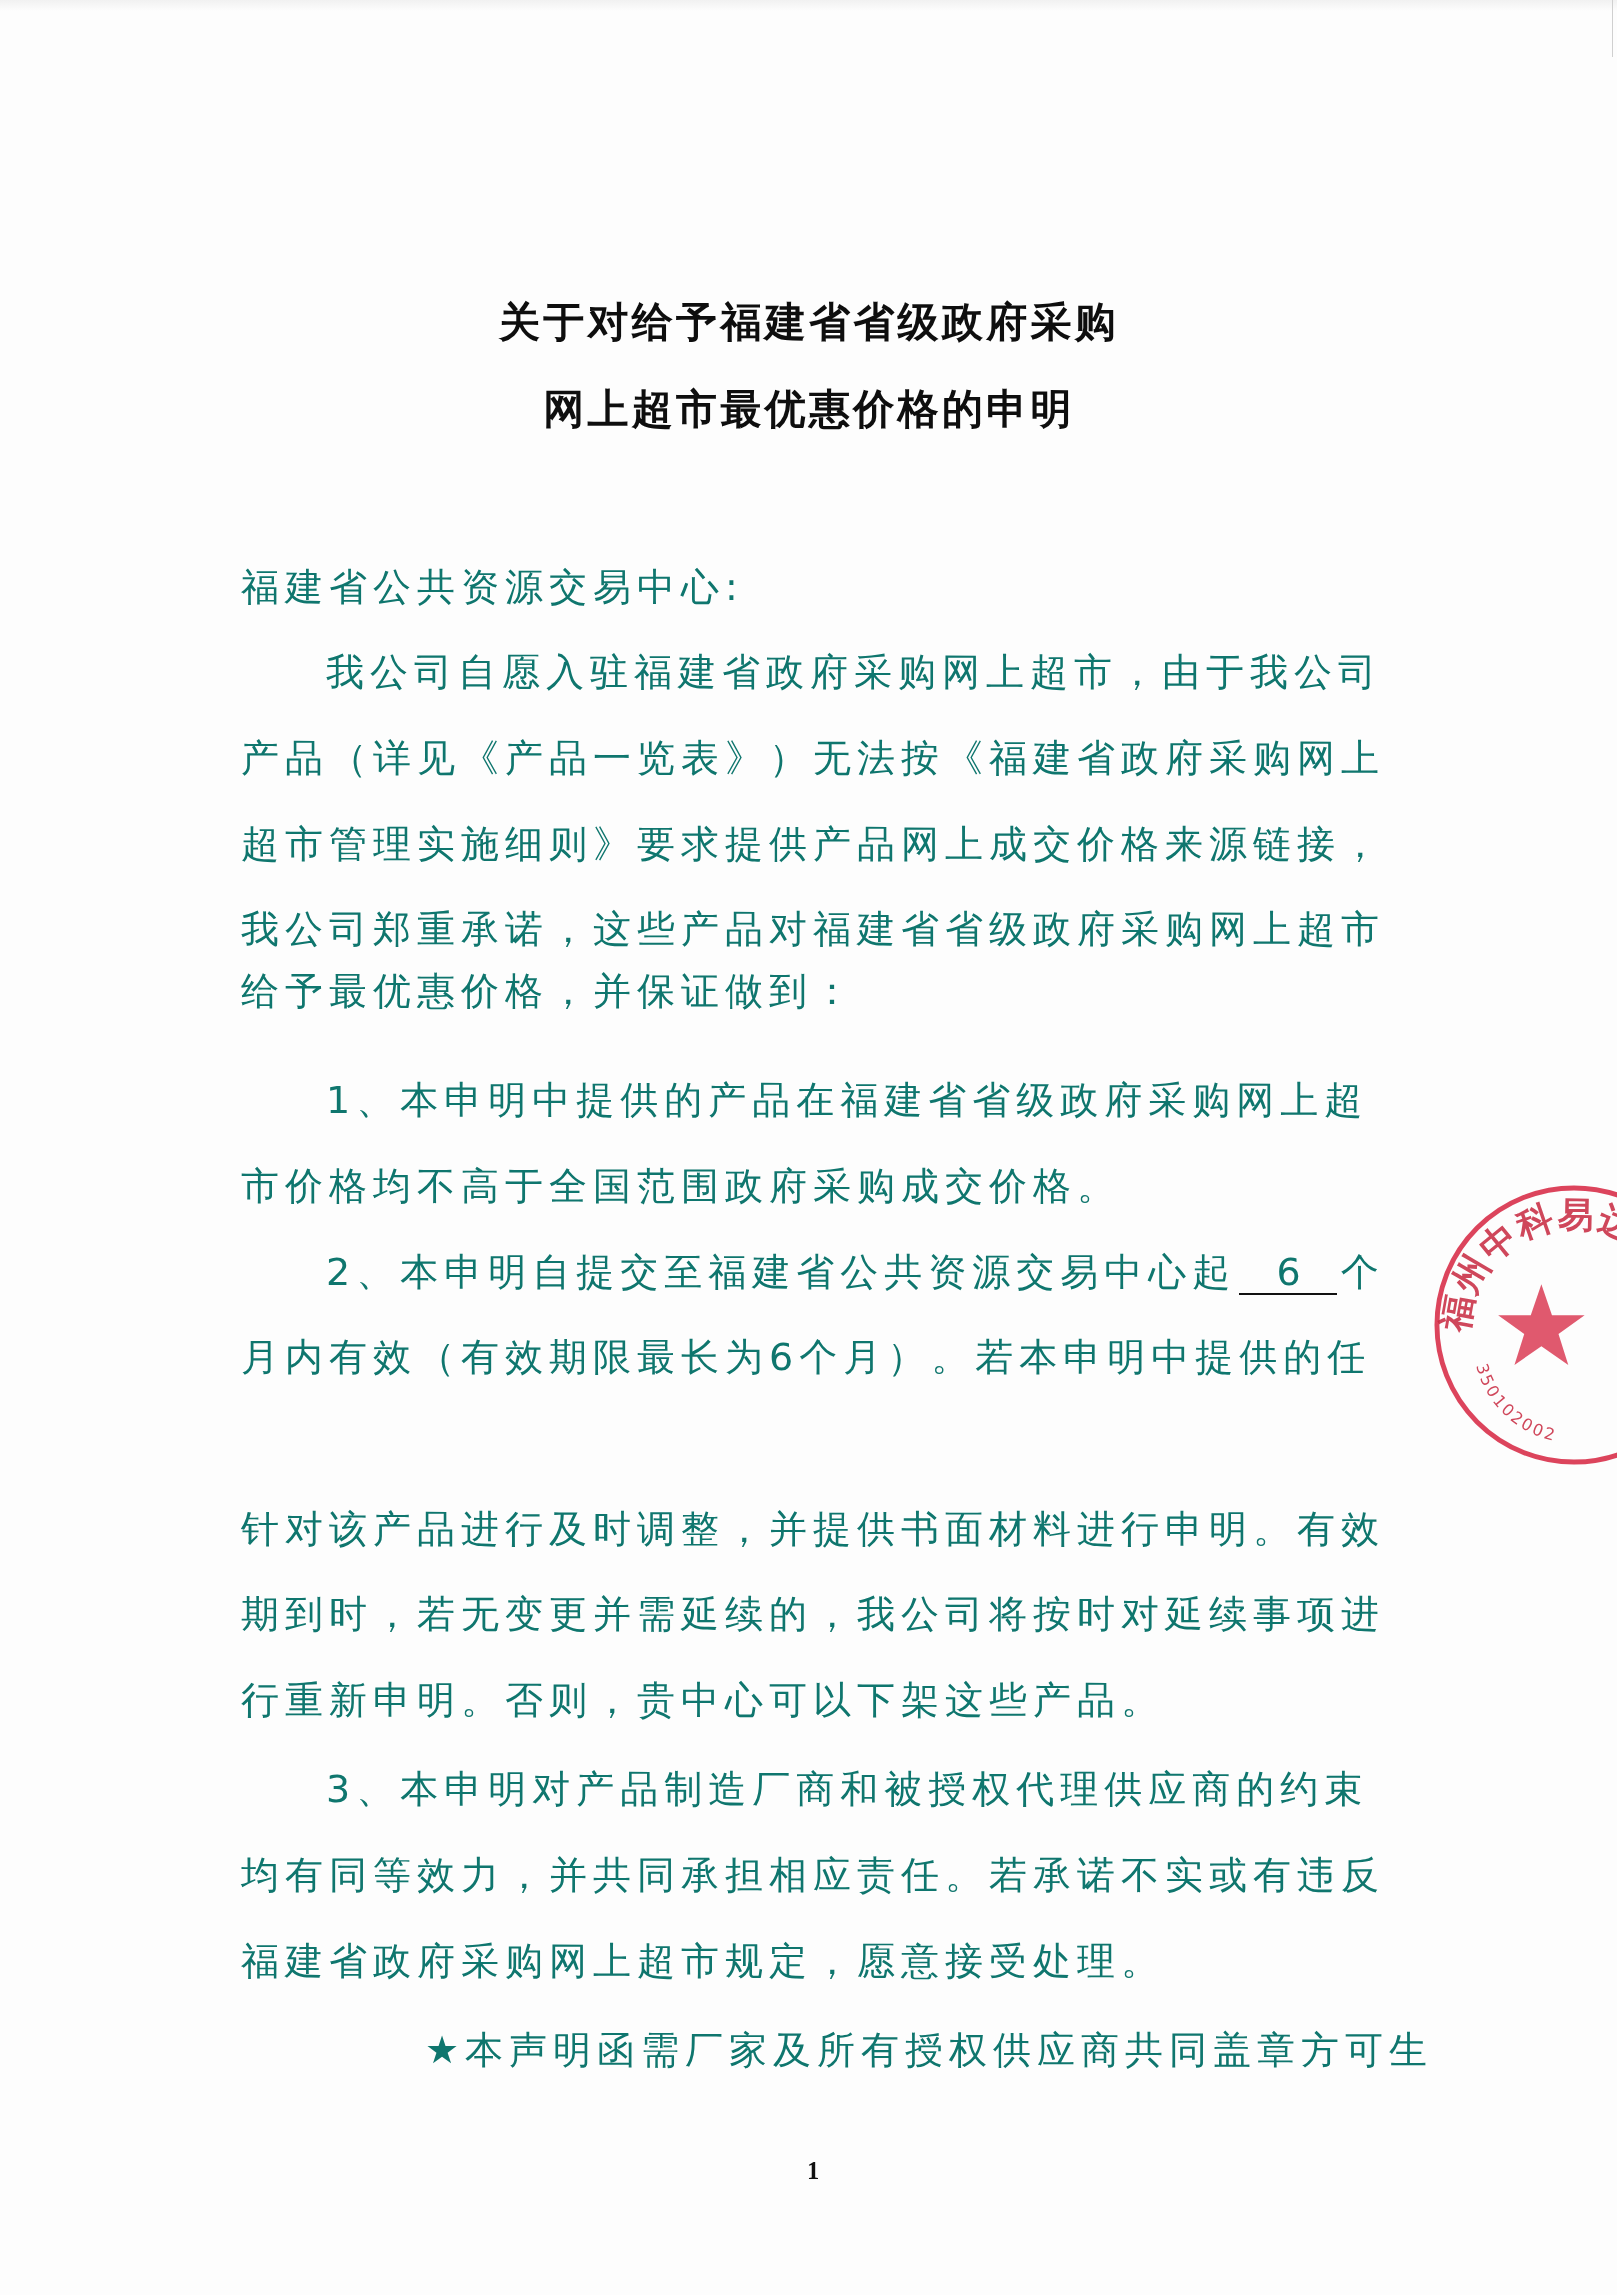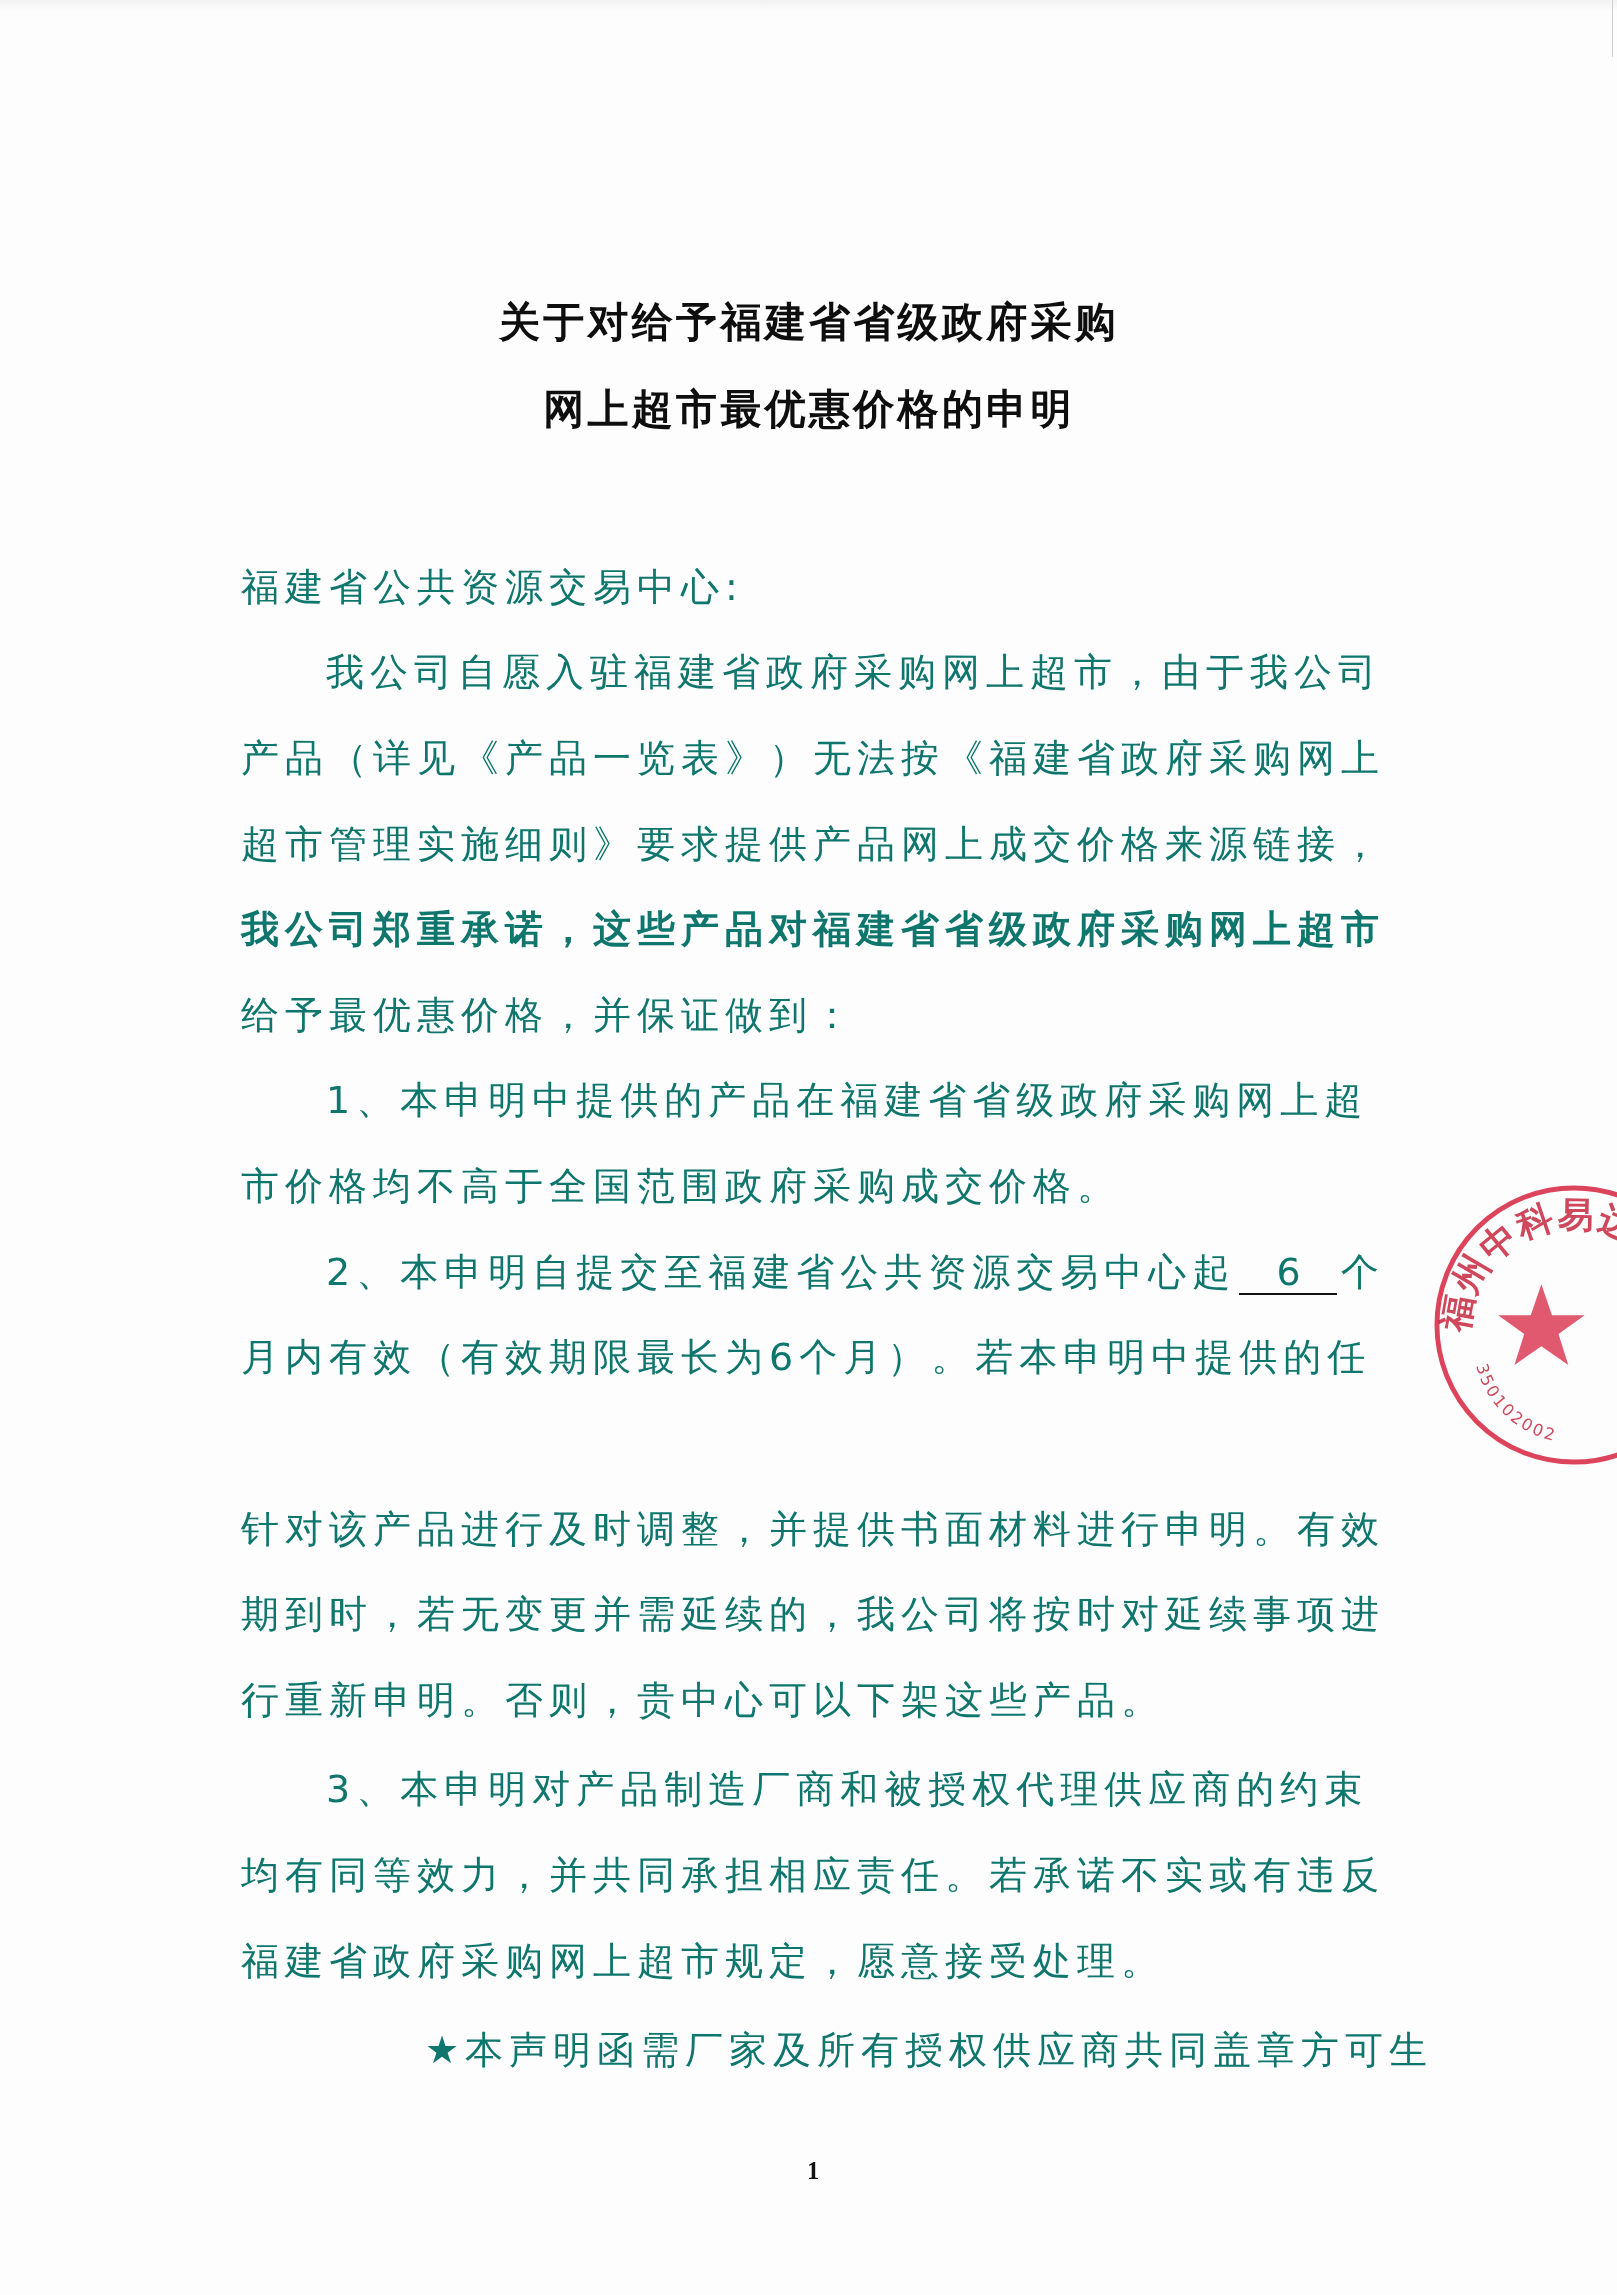--- a/index.html
+++ b/index.html
@@ -98,22 +98,22 @@
   <div class="scan-edge-right"></div>
 
   <div class="title l1">关于对给予福建省省级政府采购</div>
   <div class="title l2">网上超市最优惠价格的申明</div>
 
   <div class="line" style="top:563px;">福建省公共资源交易中心:</div>
 
   <div class="line indent" style="top:648px;">我公司自愿入驻福建省政府采购网上超市，由于我公司</div>
   <div class="line" style="top:734px;">产品（详见《产品一览表》）无法按《福建省政府采购网上</div>
   <div class="line" style="top:820px;">超市管理实施细则》要求提供产品网上成交价格来源链接，</div>
-  <div class="line" style="top:905px;font-weight:bold;">我公司郑重承诺，这些产品对福建省省级政府采购网上超市</div>
-  <div class="line" style="top:991px;">给予最优惠价格，并保证做到：</div>
+  <div class="line" style="top:905px;">我公司郑重承诺，这些产品对福建省省级政府采购网上超市</div>
+  <div class="line" style="top:967px;">给予最优惠价格，并保证做到：</div>
 
   <div class="line indent" style="top:1076px;">1、本申明中提供的产品在福建省省级政府采购网上超</div>
   <div class="line" style="top:1162px;">市价格均不高于全国范围政府采购成交价格。</div>
 
   <div class="line indent" style="top:1248px;">
     <span>2、本申明自提交至福建省公共资源交易中心起</span><span class="blank">6</span><span>个</span>
   </div>
   <div class="line" style="top:1333px;">月内有效（有效期限最长为6个月）。若本申明中提供的任</div>
   <div class="line" style="top:1505px;">针对该产品进行及时调整，并提供书面材料进行申明。有效</div>
   <div class="line" style="top:1590px;">期到时，若无变更并需延续的，我公司将按时对延续事项进</div>

